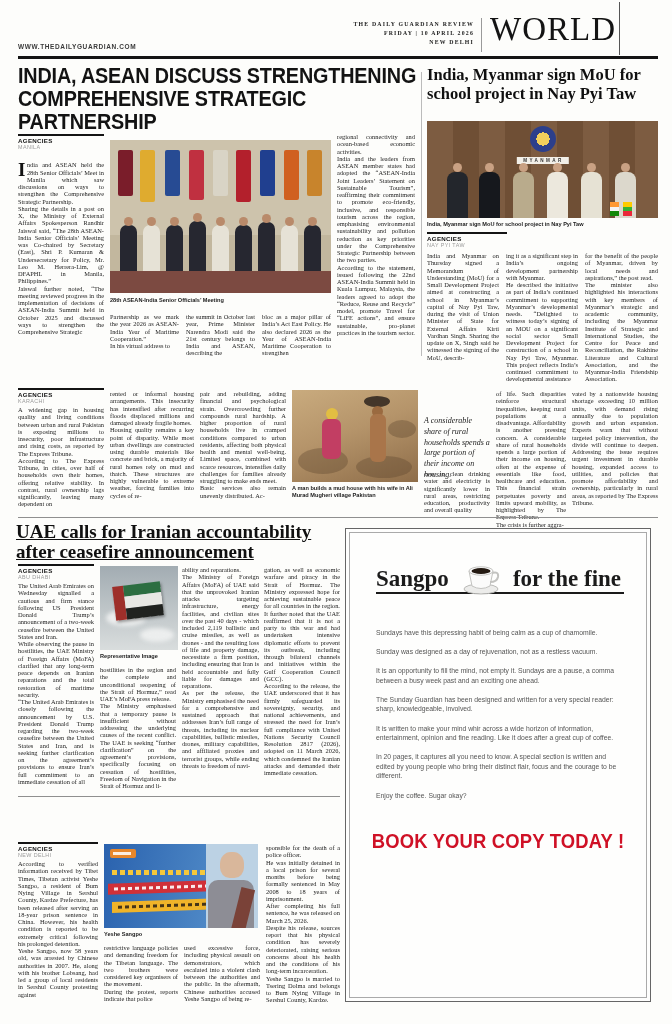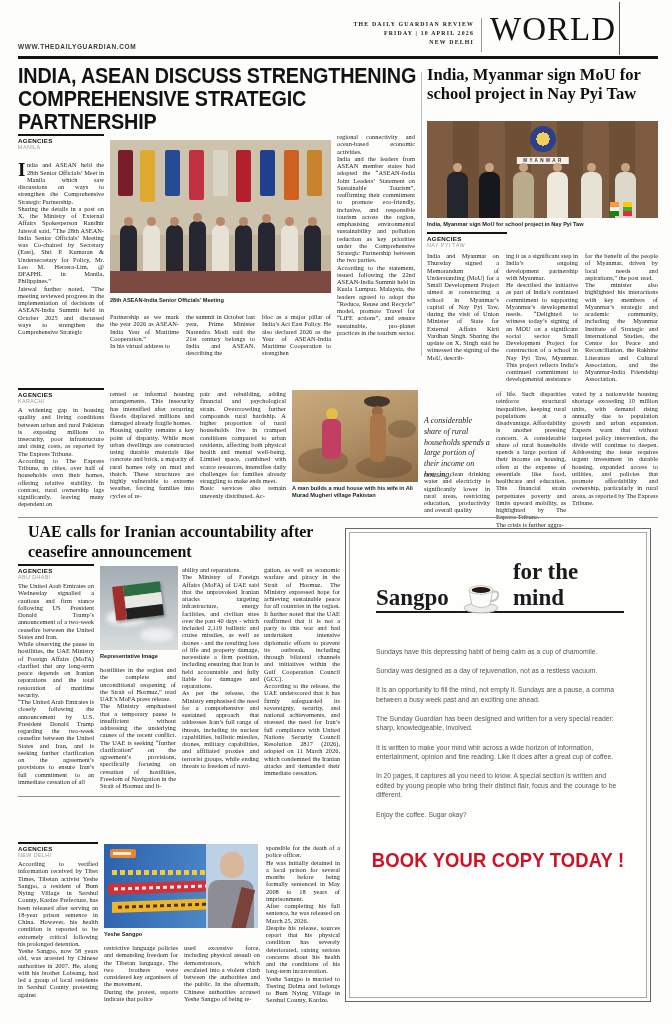--- a/index.html
+++ b/index.html
@@ -198,21 +198,21 @@
   </div>
   <div class="abs caption" style="left:292px;top:485px;width:126px;">A man builds a mud house with his wife in Ali Murad Mugheri village Pakistan</div>
   <div class="abs pullquote" style="left:424px;top:416px;width:66px;">A considerable share of rural households spends a large portion of their income on housing.</div>
   <div class="abs bodycol" style="left:424px;top:470px;width:66px;height:44px;">cess to clean drinking water and electricity is significantly lower in rural areas, restricting education, productivity and overall quality</div>
   <div class="abs bodycol" style="left:496px;top:390px;width:70px;height:124px;">of life. Such disparities reinforce structural inequalities, keeping rural populations at a disadvantage. Affordability is another pressing concern. A considerable share of rural households spends a large portion of their income on housing, often at the expense of essentials like food, healthcare and education. This financial strain perpetuates poverty and limits upward mobility, as highlighted by The Express Tribune.
 The crisis is further aggra-</div>
   <div class="abs bodycol" style="left:572px;top:390px;width:86px;height:124px;">vated by a nationwide housing shortage exceeding 10 million units, with demand rising annually due to population growth and urban expansion. Experts warn that without targeted policy intervention, the divide will continue to deepen. Addressing the issue requires urgent investment in durable housing, expanded access to utilities, and policies that promote affordability and ownership, particularly in rural areas, as reported by The Express Tribune.</div>
 
   <div class="abs hairline" style="left:18px;top:517px;width:640px;height:1px;"></div>
 
-  <div class="abs hl-serif" style="left:28px;top:522px;width:324px;font-size:16px;line-height:19.5px;">UAE calls for Iranian accountability after ceasefire announcement</div>
+  <div class="abs hl-serif" style="left:16px;top:522px;width:324px;font-size:19px;line-height:19.5px;text-decoration:underline;">UAE calls for Iranian accountability after ceasefire announcement</div>
   <div class="abs byline" style="left:18px;top:564px;width:76px;">
     <div class="ag">AGENCIES</div>
     <div class="city">ABU DHABI</div>
   </div>
   <div class="abs bodycol" style="left:18px;top:582px;width:76px;height:212px;">The United Arab Emirates on Wednesday signalled a cautious and firm stance following US President Donald Trump’s announcement of a two-week ceasefire between the United States and Iran.
 While observing the pause in hostilities, the UAE Ministry of Foreign Affairs (MoFA) clarified that any long-term peace depends on Iranian reparations and the total restoration of maritime security.
 “The United Arab Emirates is closely following the announcement by U.S. President Donald Trump regarding the two-week ceasefire between the United States and Iran, and is seeking further clarification on the agreement’s provisions to ensure Iran’s full commitment to an immediate cessation of all</div>
   <div class="photo uae-photo abs" style="left:100px;top:566px;width:78px;height:84px;">
     <span class="cloud" style="left:6px;top:44px;width:40px;height:16px;"></span>
     <span class="cloud" style="left:40px;top:62px;width:34px;height:14px;"></span>
@@ -267,21 +267,21 @@
         <span class="w1">Sangpo</span>
         <span class="cup">
           <svg width="44" height="36" viewBox="0 0 44 36">
             <ellipse cx="22" cy="30" rx="17" ry="5" fill="#ececea" stroke="#b9b9b6" stroke-width="1"></ellipse>
             <path d="M10 12 L13 27 Q22 32 31 27 L34 12 Z" fill="#fbfbfa" stroke="#c3c3c0" stroke-width="1"></path>
             <path d="M33 14 q7 -2 6 4 q-1 5 -8 5" fill="none" stroke="#c3c3c0" stroke-width="2"></path>
             <ellipse cx="22" cy="12" rx="12" ry="4.2" fill="#fff" stroke="#c3c3c0" stroke-width="1"></ellipse>
             <ellipse cx="22" cy="12" rx="9.5" ry="3" fill="#241a12"></ellipse>
           </svg>
         </span>
-        <span class="w2">for the mind</span>
+        <span class="w2">for the fine</span>
       </div>
       <div class="cparas">
         <p>Sundays have this depressing habit of being calm as a cup of chamomile.</p>
         <p>Sunday was designed as a day of rejuvenation, not as a restless vacuum.</p>
         <p>It is an opportunity to fill the mind, not empty it. Sundays are a pause, a comma between a busy week past and an exciting one ahead.</p>
         <p>The Sunday Guardian has been designed and written for a very special reader: sharp, knowledgeable, involved.</p>
         <p>It is written to make your mind whir across a wide horizon of information, entertainment, opinion and fine reading. Like it does after a great cup of coffee.</p>
         <p>In 20 pages, it captures all you need to know. A special section is written and edited by young people who bring their distinct flair, focus and the courage to be different.</p>
         <p>Enjoy the coffee. Sugar okay?</p>
       </div>

